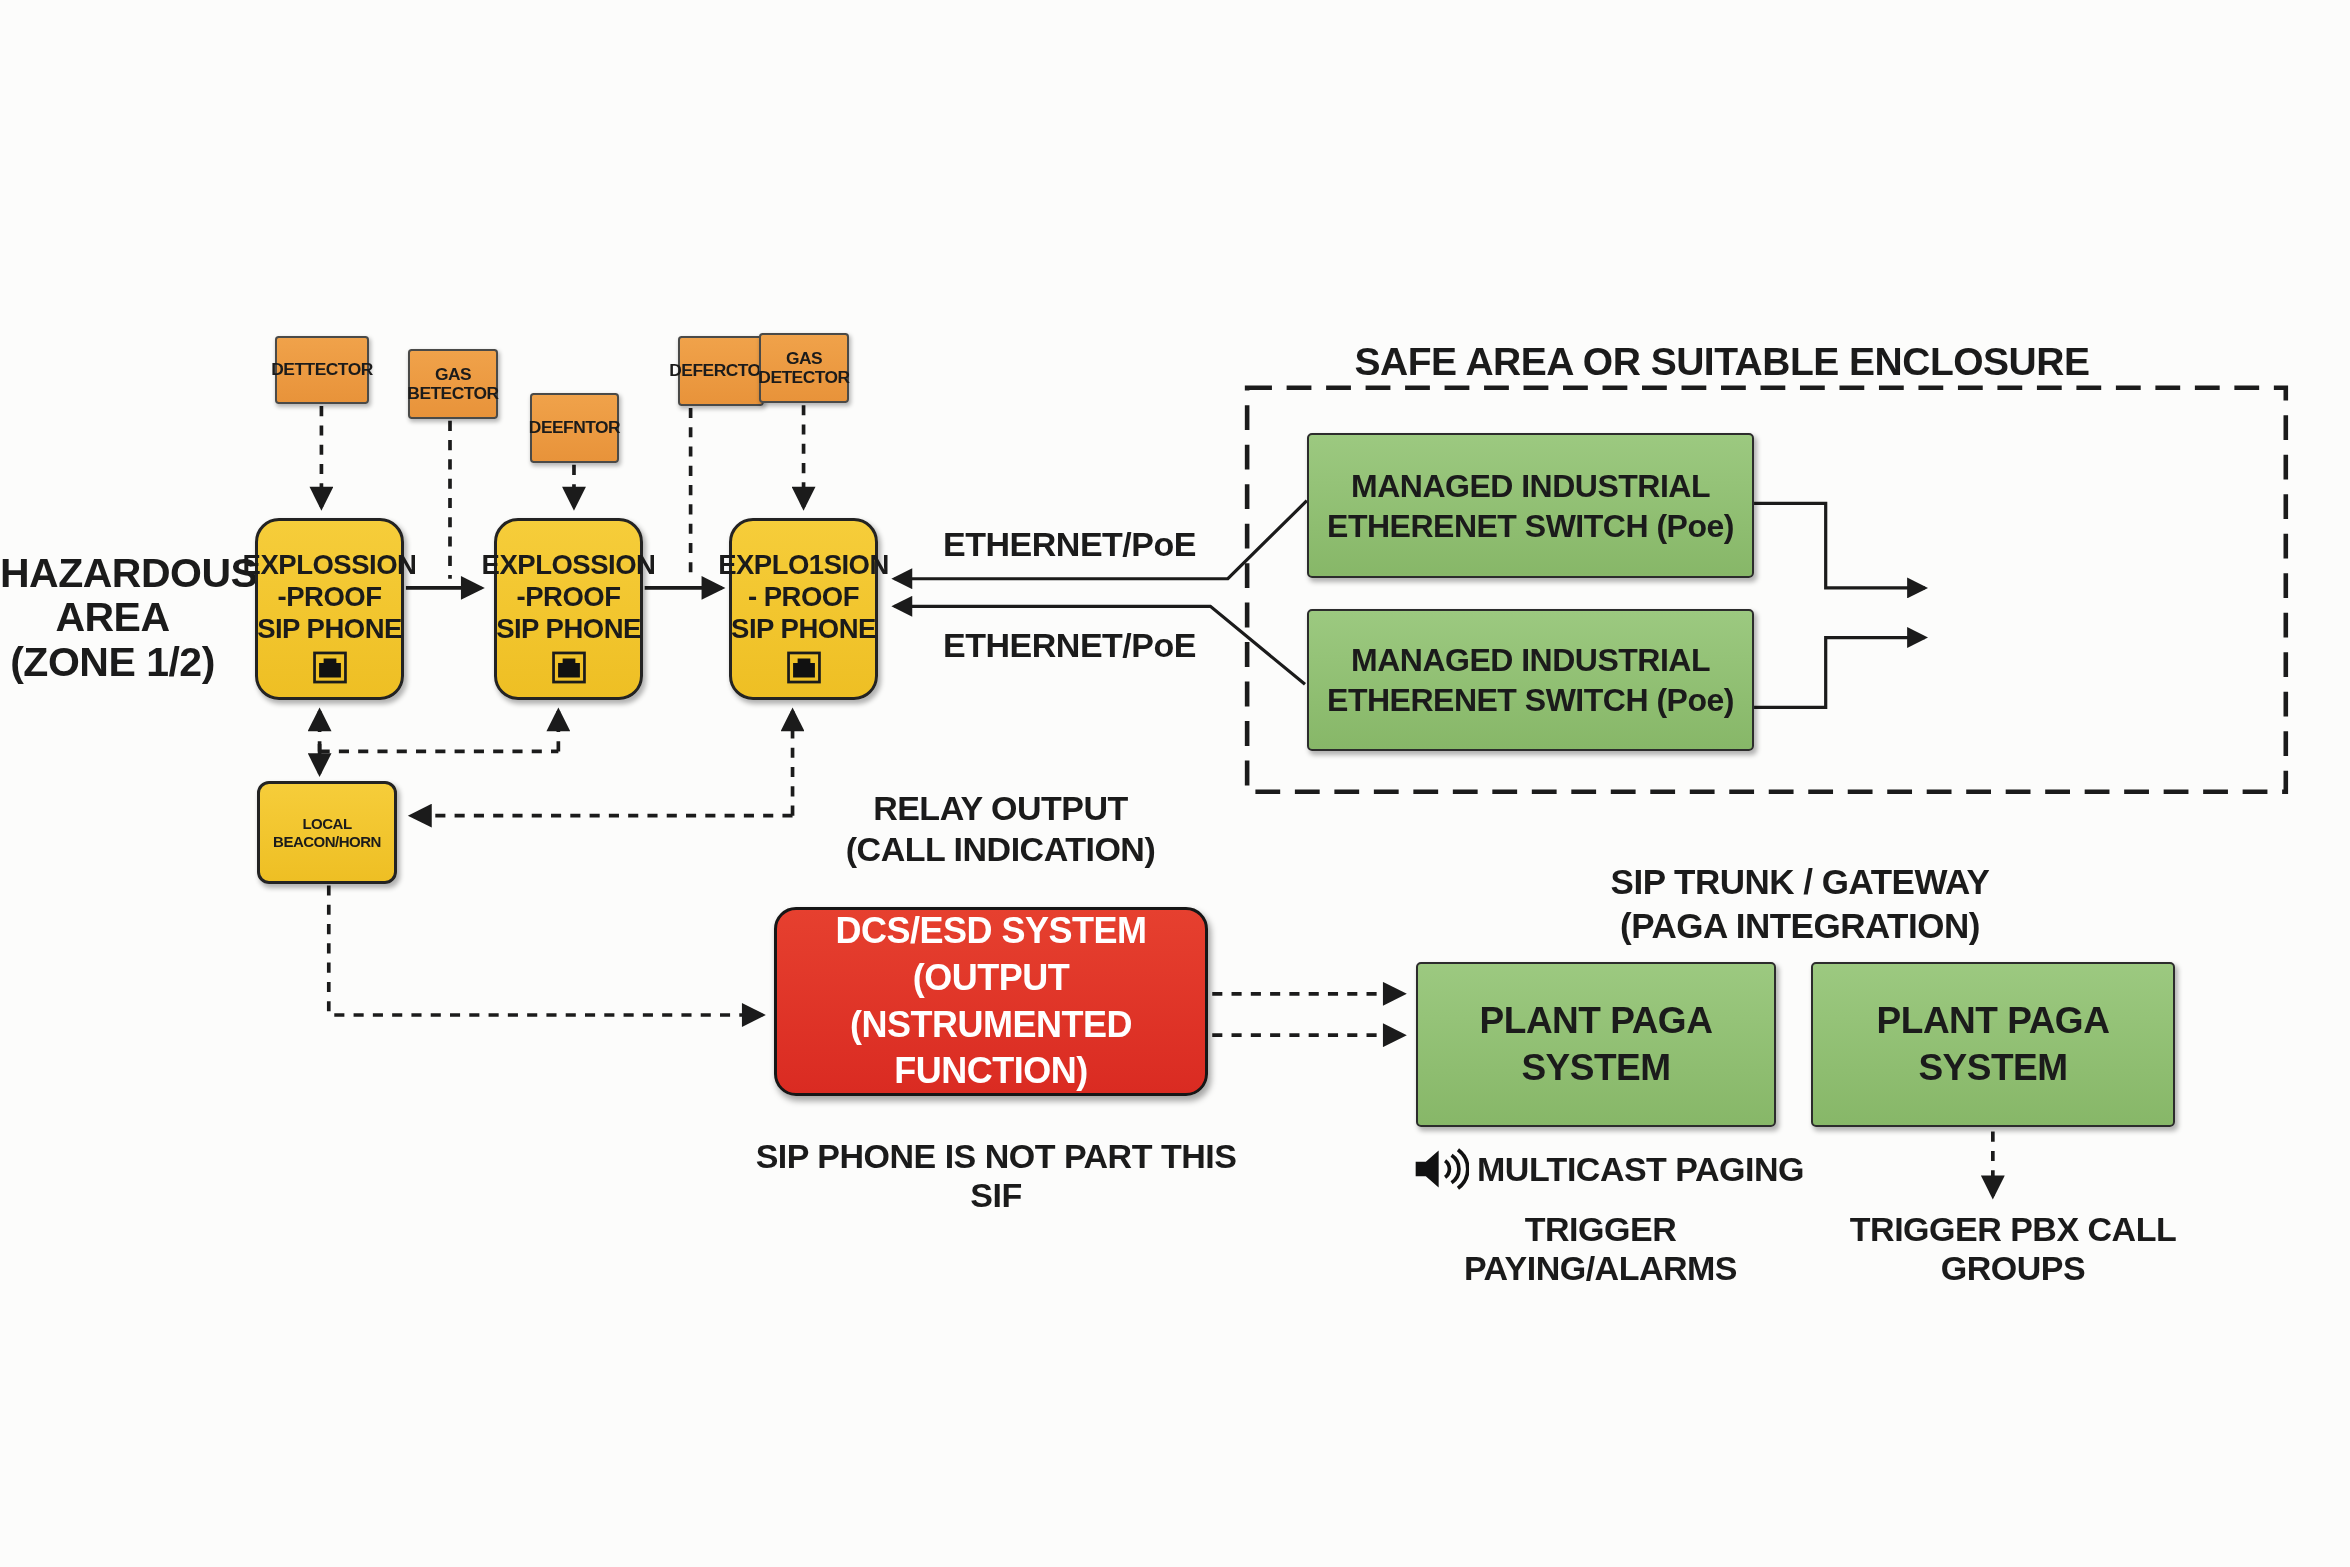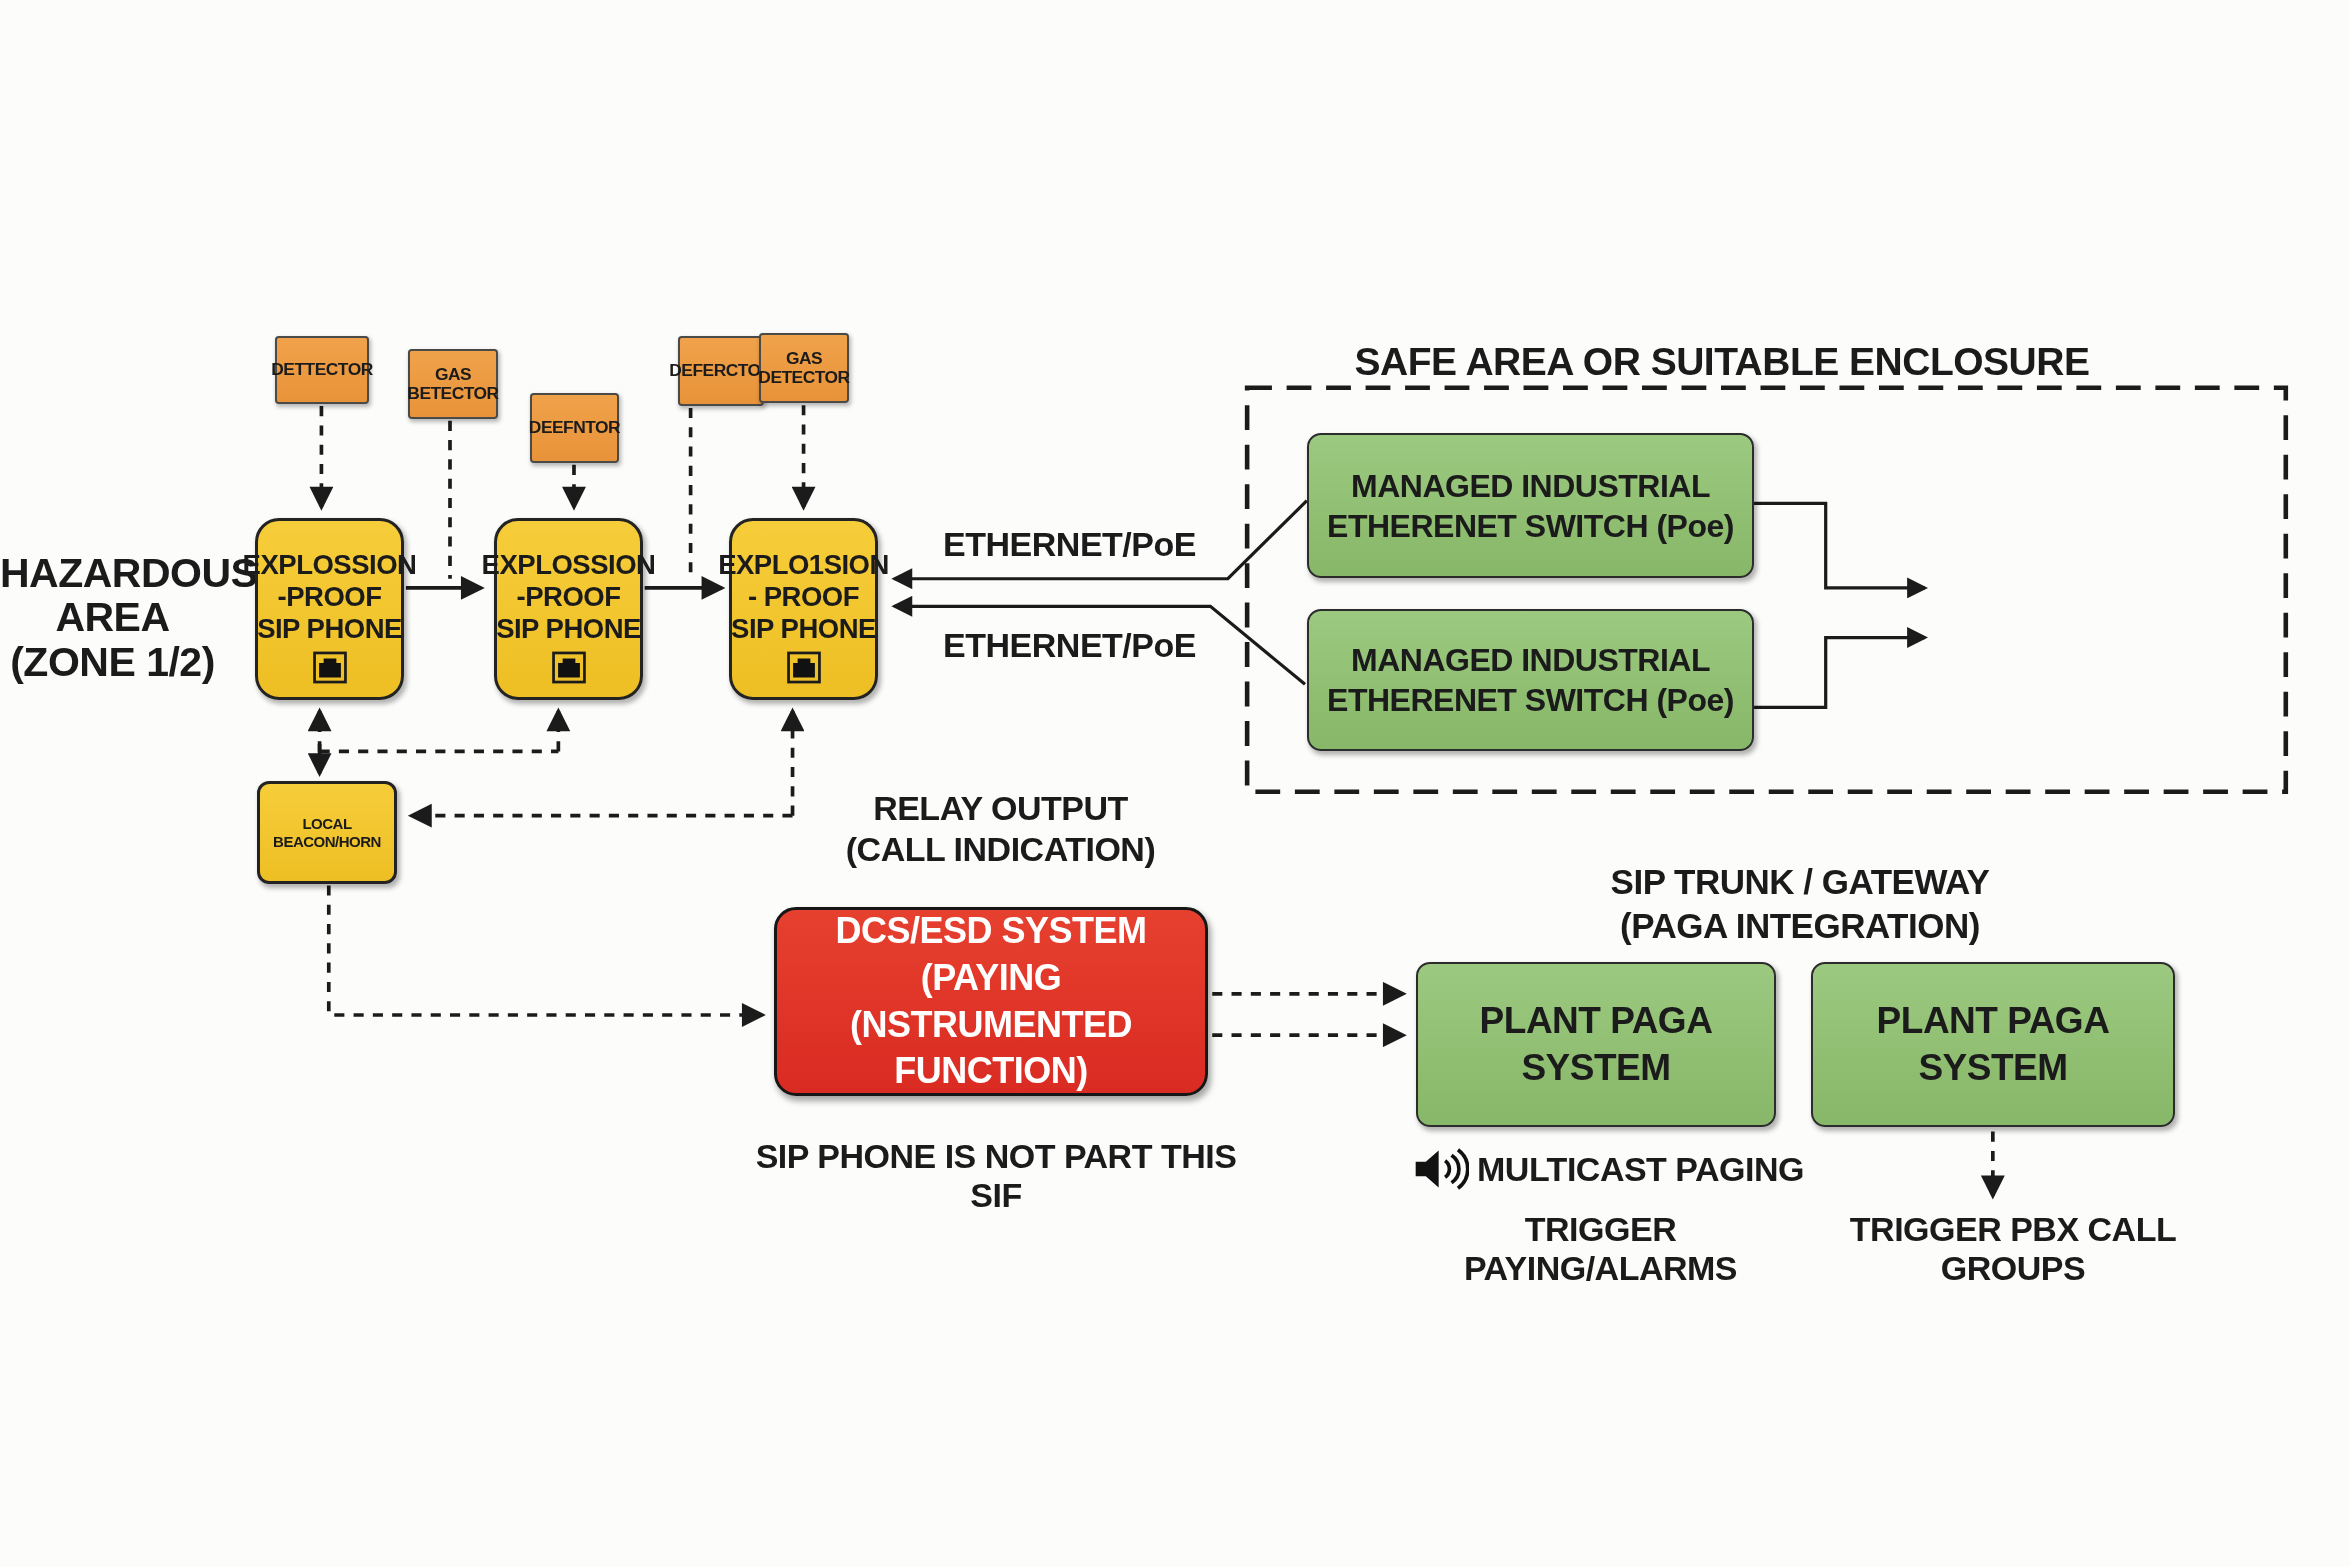--- a/index.html
+++ b/index.html
@@ -12,21 +12,21 @@
        text-align:center;box-sizing:border-box;letter-spacing:-0.5px;}
   .lbl{white-space:pre-line;}
   .orange{background:linear-gradient(180deg,#f0a24a,#e8933a);border:2.8px solid #4a4a48;
           border-radius:3.7px;font-size:17.4px;line-height:1.12;box-shadow:1.8px 2.8px 4.6px rgba(0,0,0,.28);}
   .yellow{background:linear-gradient(180deg,#f6cd3a,#eebf24);border:3.7px solid #232323;
           box-shadow:2.8px 3.7px 5.5px rgba(0,0,0,.30);}
   .phone{border-radius:24px;font-size:27.5px;line-height:1.16;flex-direction:column;}
   .phone .lbl{margin-top:-24px;}
   .beacon{border-radius:12px;font-size:15px;line-height:1.2;}
   .green{background:linear-gradient(180deg,#9cc980,#87b768);border:2.8px solid #2c2c2c;
-         border-radius:14px;box-shadow:2.8px 3.7px 5.5px rgba(0,0,0,.30);}
+         border-radius:5px;box-shadow:2.8px 3.7px 5.5px rgba(0,0,0,.30);}
   .switch{font-size:32px;line-height:1.25;}
   .pbx{font-size:39px;}
   .paga{font-size:37px;line-height:1.25;}
   .red{background:linear-gradient(180deg,#e6402f,#da2b22);border:3.7px solid #161616;
        border-radius:22px;color:#ffffff;font-size:36px;line-height:1.3;
        box-shadow:2.8px 4.6px 6.4px rgba(0,0,0,.35);}
   .txt{position:absolute;text-align:center;letter-spacing:-0.5px;}
   .t-hazard{left:0px;top:551px;width:225px;font-size:41px;line-height:1.08;}
   .t-safe{left:1263px;top:340px;width:918px;font-size:39px;}
   .t-eth-up{left:918px;top:525px;width:303px;font-size:34px;}
@@ -151,21 +151,21 @@
   <div class="box green switch" style="left:1307px;top:609px;width:447px;height:142px;">
     <span class="lbl">MANAGED INDUSTRIAL
 ETHERENET SWITCH (Poe)</span>
   </div>
 
   <div class="txt t-relay lbl">RELAY OUTPUT
 (CALL INDICATION)</div>
 
   <div class="box red" style="left:774px;top:907px;width:434px;height:189px;">
     <span class="lbl">DCS/ESD SYSTEM
-(PAYING
+(OUTPUT
 (NSTRUMENTED FUNCTION)</span>
   </div>
 
   <div class="txt t-sif">SIP PHONE IS NOT PART THIS SIF</div>
 
   <div class="txt t-siptrunk lbl">SIP TRUNK / GATEWAY
 (PAGA INTEGRATION)</div>
 
   <div class="box green paga" style="left:1416px;top:962px;width:360px;height:165px;">
     <span class="lbl">PLANT PAGA

